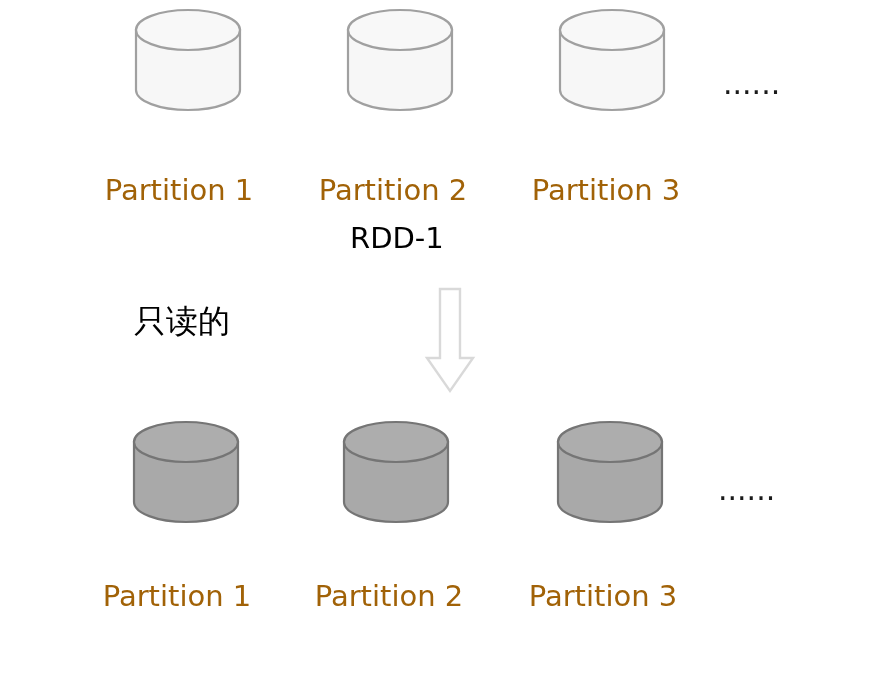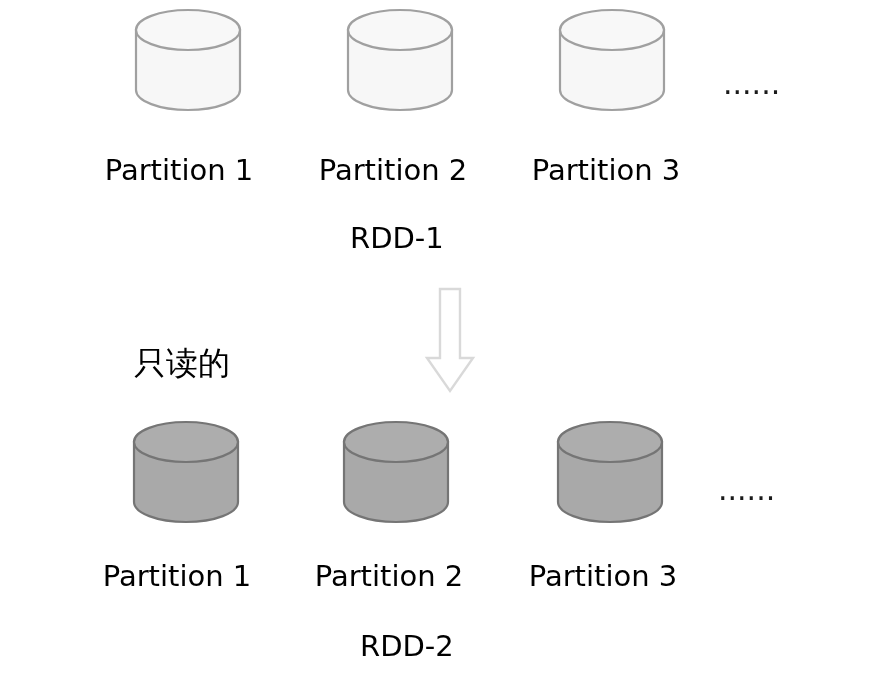--- a/index.html
+++ b/index.html
@@ -26,41 +26,41 @@
 
   .cyl {
     position: absolute;
   }
   .cyl svg { display: block; }
 
   .label {
     position: absolute;
     font-size: 29px;
     line-height: 1;
-    color: #000000;
+    color: #a16207;
     white-space: nowrap;
     text-align: center;
+    margin-top: 20px;
   }
 
   .rdd-label {
     position: absolute;
     font-size: 29px;
     line-height: 1;
     color: #000000;
     white-space: nowrap;
     text-align: left;
   }
 
   .cn-label {
     position: absolute;
     font-size: 32px;
     line-height: 1;
     color: #000000;
     white-space: nowrap;
-    margin-top: 42px;
   }
 
   .ellipsis {
     position: absolute;
     font-size: 30px;
     line-height: 1;
     letter-spacing: 0px;
     color: #1a1a1a;
     white-space: nowrap;
   }
@@ -162,15 +162,14 @@
       <ellipse cx="56" cy="22" rx="52" ry="20" fill="#ADADAD" stroke="#757575" stroke-width="2.2"></ellipse>
     </svg>
   </div>
 
   <div class="ellipsis" id="ellipsis-bot">······</div>
 
   <div class="label" id="label-bot-1">Partition 1</div>
   <div class="label" id="label-bot-2">Partition 2</div>
   <div class="label" id="label-bot-3">Partition 3</div>
 
-  <div class="rdd-label" id="rdd-2">RDD-2</div>
 
 </div>
 
 </body></html>

